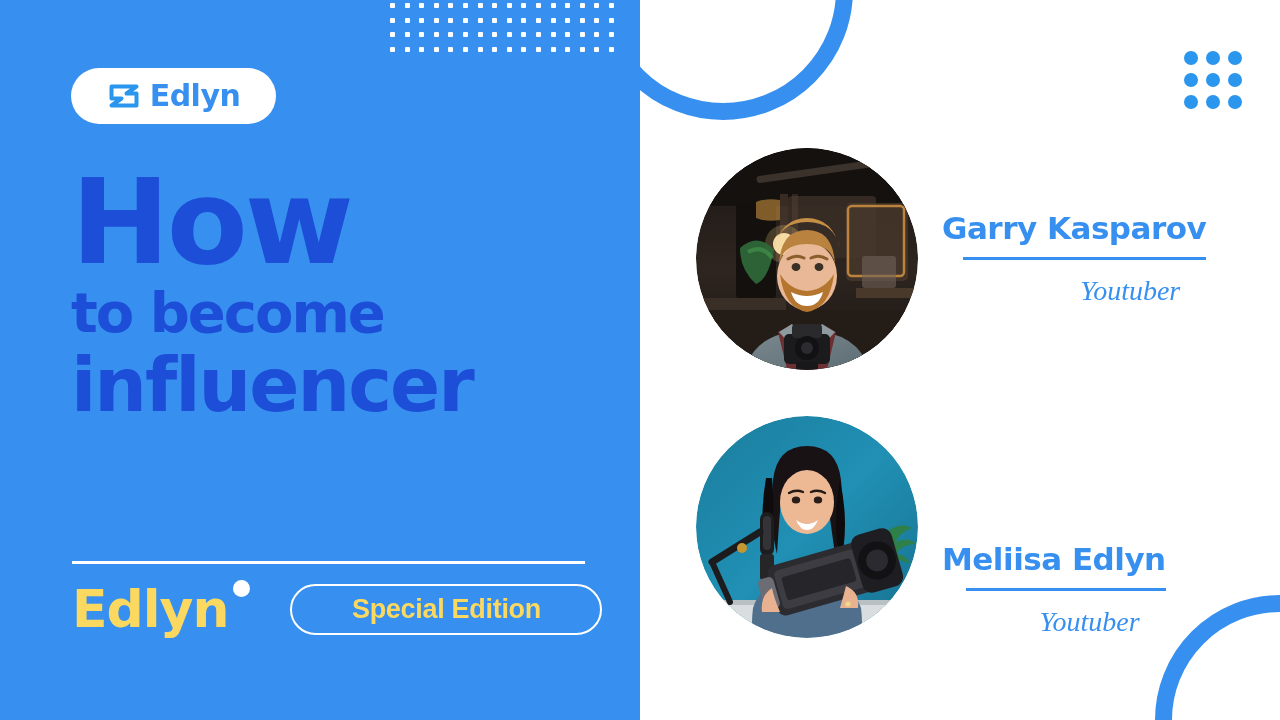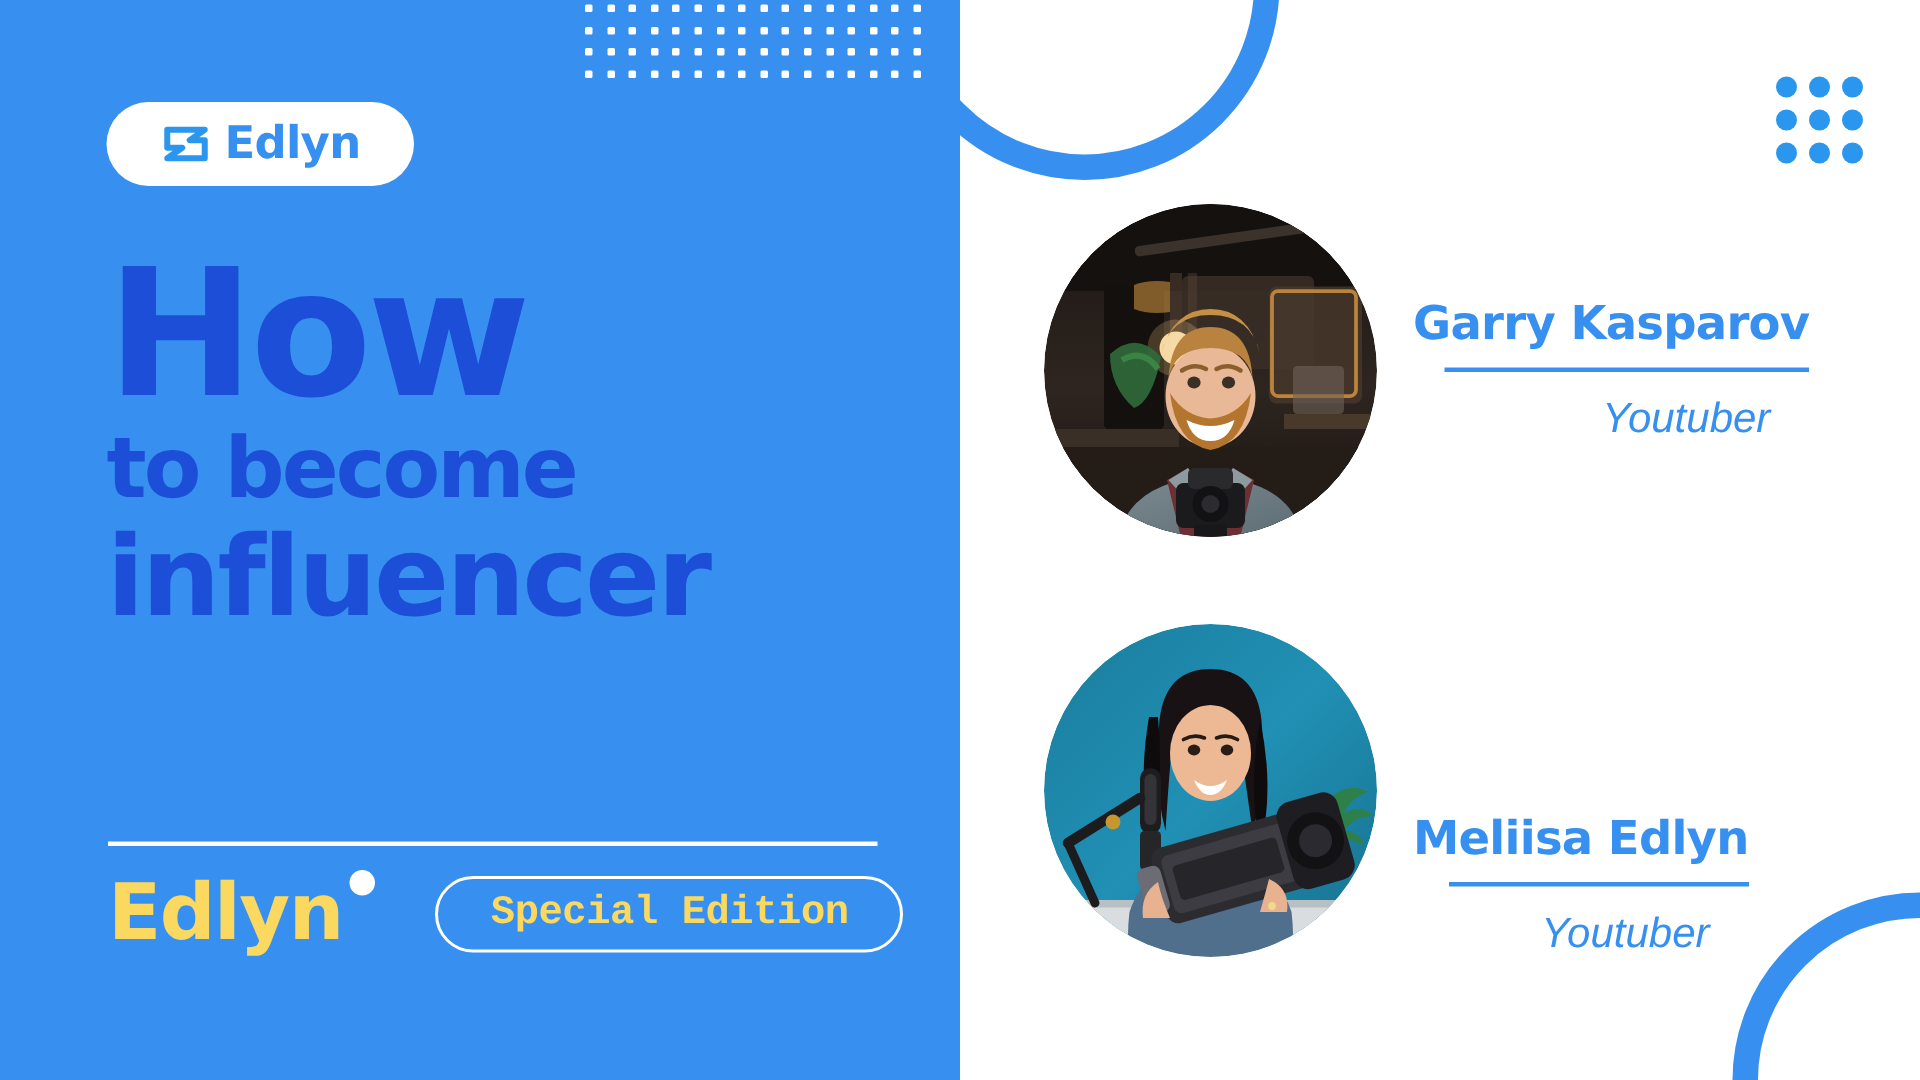--- a/index.html
+++ b/index.html
@@ -173,21 +173,21 @@
     height: 51px;
     border: 2px solid #ffffff;
     border-radius: 26px;
     display: flex;
     align-items: center;
     justify-content: center;
     color: #fbd860;
     font-size: 27px;
     font-weight: bold;
     letter-spacing: -0.3px;
-    font-family: Liberation Mono, monospace;
+    font-family: Liberation Sans, sans-serif;
   }
 
   
   .dot-grid-blue {
     position: absolute;
     left: 1184px;
     top: 51px;
     display: grid;
     grid-template-columns: repeat(3, 22px);
     grid-template-rows: repeat(3, 22px);
@@ -201,21 +201,21 @@
     border-radius: 50%;
   }
 
   
   .speaker {
     position: absolute;
     display: flex;
     align-items: center;
     z-index: 5;
   }
-  .speaker-1 { left: 696px; top: 136px; align-items: center; }
+  .speaker-1 { left: 696px; top: 148px; align-items: center; }
   .speaker-2 { left: 696px; top: 416px; align-items: flex-end; }
 
   .avatar {
     width: 222px;
     height: 222px;
     border-radius: 50%;
     overflow: hidden;
     position: relative;
     flex: none;
   }
@@ -242,21 +242,21 @@
     margin-top: 12px;
   }
   .speaker-role {
     color: #3790ef;
     font-size: 28px;
     font-style: italic;
     font-weight: normal;
     margin-top: 16px;
     margin-right: 26px;
     line-height: 1.1;
-    font-family: Liberation Sans, sans-serif;
+    font-family: Liberation Serif, serif;
   }
   .rule-1 { width: 243px; }
   .rule-2 { width: 200px; }
 </style>
 </head>
 <body>
 
 <div class="poster">
 
   <div class="arc-top"></div>

